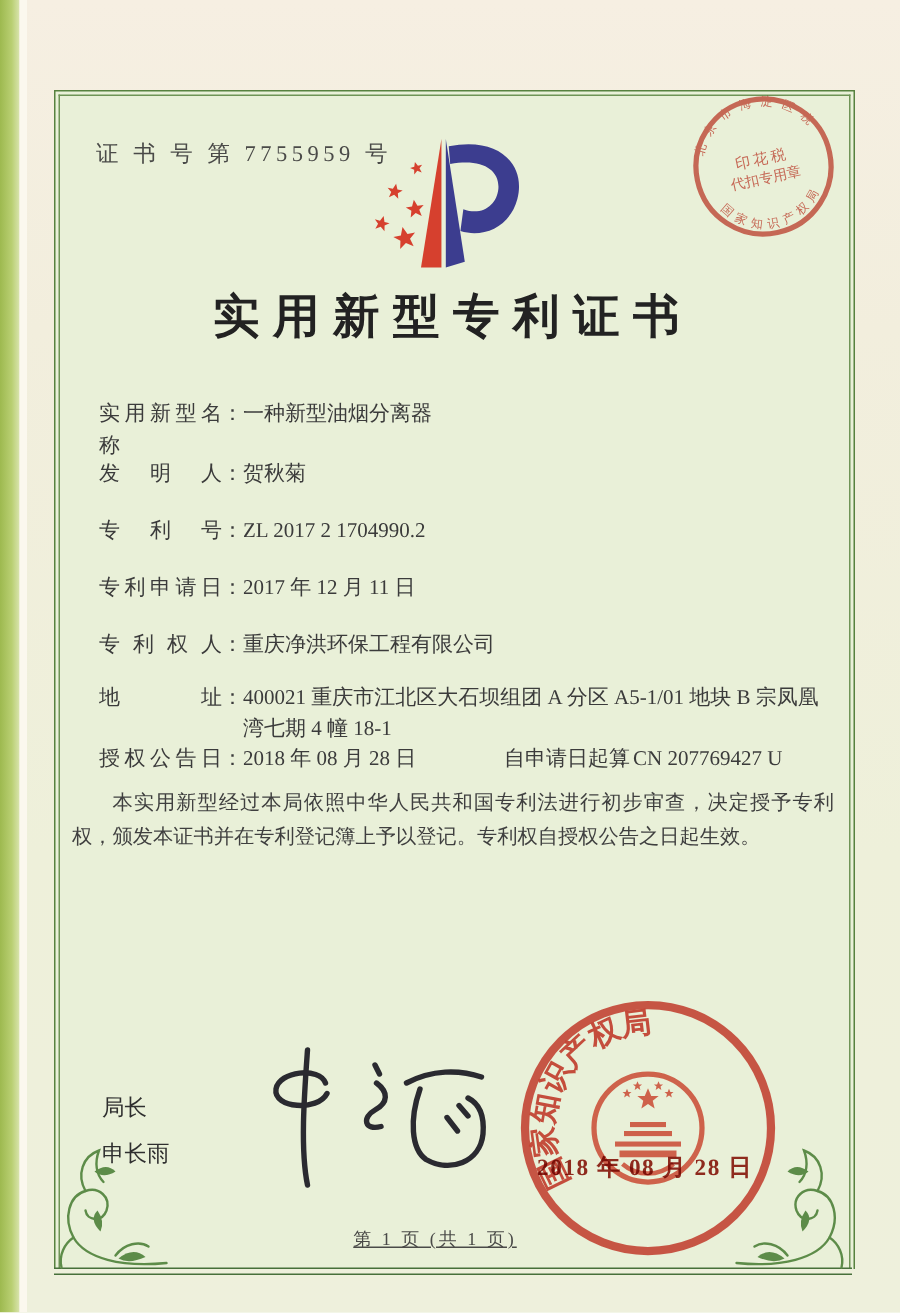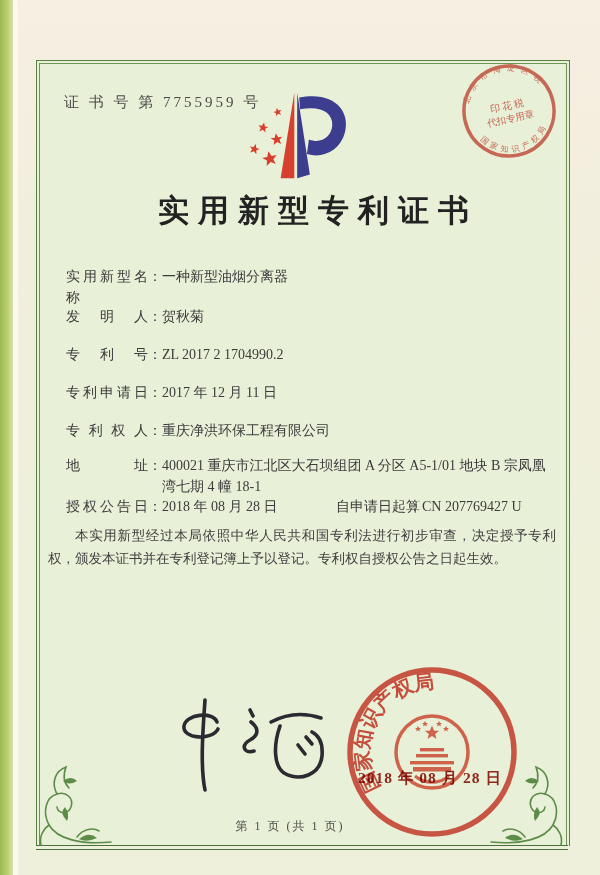--- a/index.html
+++ b/index.html
@@ -14,21 +14,21 @@
          background:#e9f0d8;}
   .frame-inner{position:absolute;left:2px;top:2px;right:2px;bottom:0;
          border-top:1px solid #6f9456;border-left:1px solid #6f9456;border-right:1px solid #6f9456;}
   .bottom-rule{position:absolute;left:36px;top:845px;width:532px;height:3px;
          border-top:1.5px solid #47703a;border-bottom:1px solid #47703a;}
   .flourish{position:absolute;top:763px;width:80px;height:85px;}
   .flourish.left{left:33px;}
   .flourish.right{left:489px;transform:scaleX(-1);}
   .cert-no{position:absolute;left:64px;top:93px;font-size:15px;letter-spacing:3px;color:#4a4a48;text-align:right;}
   .logo{position:absolute;left:232px;top:88px;width:146px;height:98px;}
-  .title{position:absolute;left:52px;top:190px;width:532px;text-align:center;
+  .title{position:absolute;left:36px;top:190px;width:532px;text-align:center;
          font-size:31px;font-weight:bold;letter-spacing:9px;color:#222;font-family:Liberation Mono, monospace;}
   .row{position:absolute;left:66px;width:486px;font-size:14px;color:#3b3b3b;line-height:21px;}
   .lab{display:inline-block;width:82px;text-align:justify;text-align-last:justify;vertical-align:top;}
   .colon{vertical-align:top;}
   .val{display:inline-block;width:388px;vertical-align:top;}
   .val-short{display:inline-block;vertical-align:top;}
   .cell-right{position:absolute;left:270px;top:0;white-space:nowrap;}
   .cell-right .lab{width:72px;}
   .paras{position:absolute;left:48px;top:526px;width:508px;font-family:Liberation Mono, monospace;}
   .paras p{margin:0;font-size:13.5px;line-height:22.5px;color:#3f3f3f;
@@ -36,21 +36,21 @@
   .officer{position:absolute;left:68px;top:724px;font-size:15px;color:#2f2f2f;line-height:31px;}
   .signature{position:absolute;left:148px;top:688px;width:210px;height:110px;}
   .seal-big{position:absolute;left:342px;top:662px;width:180px;height:180px;
             mix-blend-mode:multiply;opacity:.92;}
   .seal-date{position:absolute;left:340px;top:768px;width:180px;text-align:center;
              font-size:15.5px;letter-spacing:1px;color:#9c2c22;font-weight:bold;
              mix-blend-mode:multiply;}
   .tax-stamp{position:absolute;left:454px;top:56px;width:110px;height:110px;
              transform:rotate(-12deg);mix-blend-mode:multiply;opacity:.8;}
   .footer{position:absolute;left:36px;top:818px;width:508px;text-align:center;
-          font-size:12px;letter-spacing:2px;color:#4a4a48;}
+          font-size:12px;letter-spacing:2px;color:#4a4a48;text-decoration:underline;}
 </style>
 </head>
 <body>
 
 <div id="stage">
 
   <div class="edge-strip"></div>
   <div class="edge-white"></div>
 
   <div class="frame">
@@ -127,20 +127,24 @@
     <span class="lab">授权公告日</span><span class="colon">：</span><span class="val-short">2018 年 08 月 28 日</span>
     <span class="cell-right">
       <span class="lab">自申请日起算</span><span class="colon">：</span><span class="val-short">CN 207769427 U</span>
     </span>
   </div>
 
   <div class="paras">
     <p>本实用新型经过本局依照中华人民共和国专利法进行初步审查，决定授予专利权，颁发本证书并在专利登记簿上予以登记。专利权自授权公告之日起生效。</p>
   </div>
 
+  <div class="officer">
+    <div>局长</div>
+    <div>申长雨</div>
+  </div>
 
   <svg class="signature" viewBox="0 0 200 110">
     <g stroke="#2a2a30" stroke-width="3.6" fill="none" stroke-linecap="round" stroke-linejoin="round">
       <path d="M52,12 C50,40 47,78 52,102"></path>
       <path d="M64,34 C60,23 33,26 31,38 C29,51 59,53 65,41"></path>
       <path d="M97,22 l 3,6"></path>
       <path d="M98,34 C106,40 106,47 97,52 C88,57 90,66 101,63"></path>
       <path d="M118,34 C135,25 153,25 168,30"></path>
       <path d="M127,38 C120,58 121,78 131,85 C147,94 167,87 169,68 C170,56 167,48 159,44"></path>
       <path d="M145,57 l 7,9"></path>

